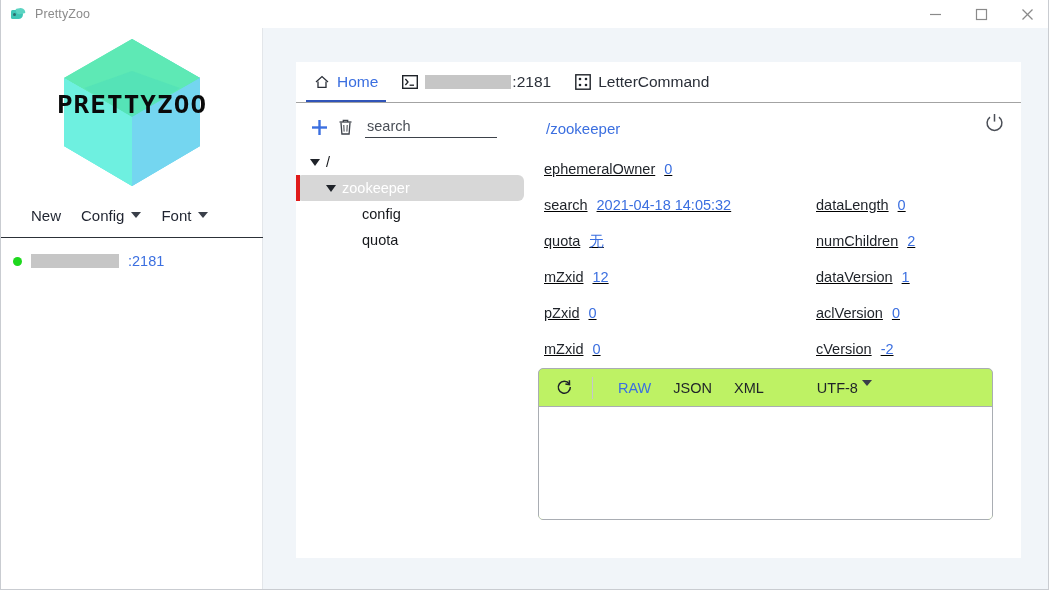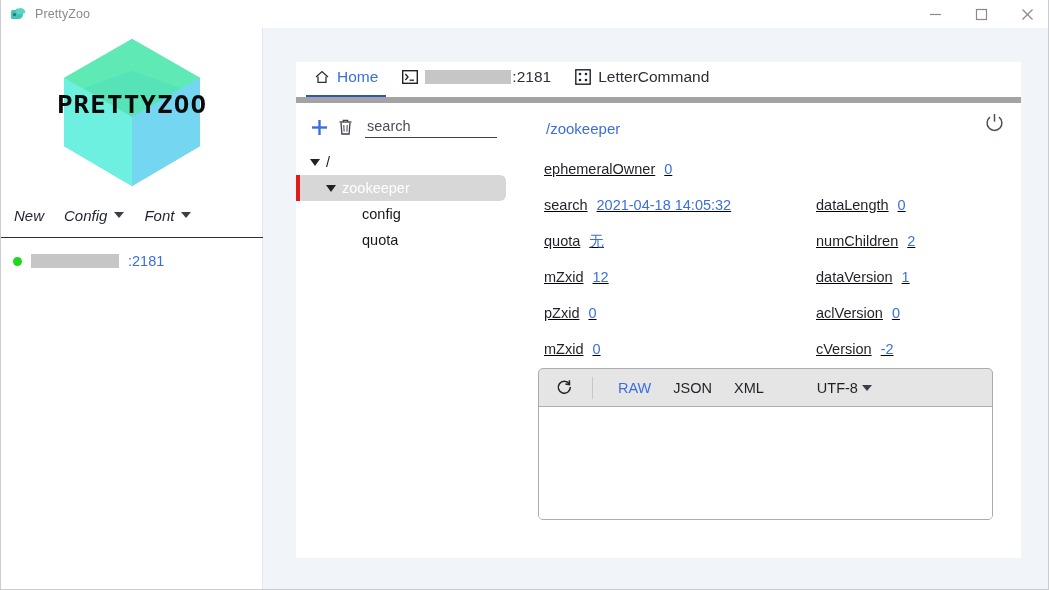--- a/index.html
+++ b/index.html
@@ -83,23 +83,22 @@
     font-family: "DejaVu Sans Mono", monospace;
     font-weight: bold;
     font-size: 24px;
     letter-spacing: 1px;
     color: #0a0a0a;
     transform: scaleX(1.08);
   }
   .menu-row {
     display: flex; 
     height: 44px;
-    padding-left: 13px;
+    padding-left: 30px;
     gap: 20px;
-    font-style: italic;
   }
   .menu-item {
     display: flex; align-items: center; gap: 7px;
     font-size: 15px; color: #1f2430;
   }
   .caret-down {
     width: 0; height: 0;
     border-left: 5px solid transparent;
     border-right: 5px solid transparent;
     border-top: 6px solid #3a3f49;
@@ -134,21 +133,21 @@
   .card {
     position: absolute; left: 33px; top: 34px;
     width: 725px; height: 496px;
     background: #ffffff;
   }
 
   
   .tabstrip {
     position: relative;
     height: 41px;
-    border-bottom: 6px solid #a3a3a3;
+    border-bottom: 1px solid #a3a3a3;
     display: flex; align-items: flex-end;
     padding-left: 6px;
   }
   .tab {
     display: flex; align-items: center; gap: 7px;
     height: 40px; padding: 0 12px;
     font-size: 15.5px; color: #2a2f38;
     position: relative;
   }
   .tab.active { color: #3b6fe0; }
@@ -192,21 +191,21 @@
     position: relative;
   }
   .tree-row.root { padding-left: 0px; }
   .tree-row.lvl1 { padding-left: 16px; }
   .tree-row.lvl2 { padding-left: 52px; }
   .tree-row.selected {
     background: #d7d7d7;
     color: #ffffff;
     margin-left: -14px;
     padding-left: 30px;
-    width: 210px;
+    width: 228px;
     border-radius: 6px;
   }
   .tree-row.selected::before {
     content: ""; position: absolute; left: 0; top: 0; bottom: 0;
     width: 4px; background: #e01b1b;
   }
   .tri {
     width: 0; height: 0;
     border-left: 5px solid transparent;
     border-right: 5px solid transparent;
@@ -247,21 +246,21 @@
   .prop-val { font-size: 14.5px; color: #3b6fe0; }
   .prop-full { width: 100%; }
 
   
   .data-panel {
     position: absolute;
     left: 2px; top: 265px;
     width: 455px; height: 152px;
     border: 1px solid #a9adb3;
     border-radius: 5px;
-    background: #e5e5e5;
+    background: #bef264;
     overflow: hidden;
   }
   .data-toolbar {
     display: flex; align-items: center;
     height: 38px;
     border-bottom: 1px solid #a9adb3;
     padding-left: 13px;
     gap: 0;
   }
   .refresh-btn {
@@ -271,21 +270,21 @@
   .tool-divider {
     width: 1px; height: 22px; background: #c4c7cb;
     margin: 0 14px 0 14px;
   }
   .fmt {
     font-size: 14.5px; color: #1f2329;
     padding: 0 11px;
   }
   .fmt.active { color: #3b6fe0; }
   .encoding {
-    display: flex; align-items: center; gap: 4px;
+    display: flex; gap: 4px;
     font-size: 14.5px; color: #1f2329;
     margin-left: 42px;
   }
   .data-area {
     width: 100%; height: 112px;
     border: none; outline: none; resize: none;
     font-family: "Liberation Sans", sans-serif;
     font-size: 13px;
     padding: 6px 8px;
     background: #ffffff;

